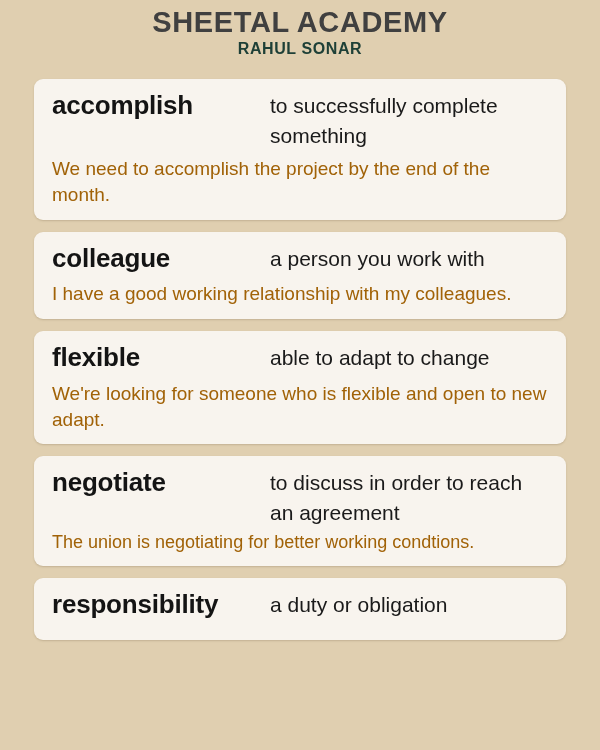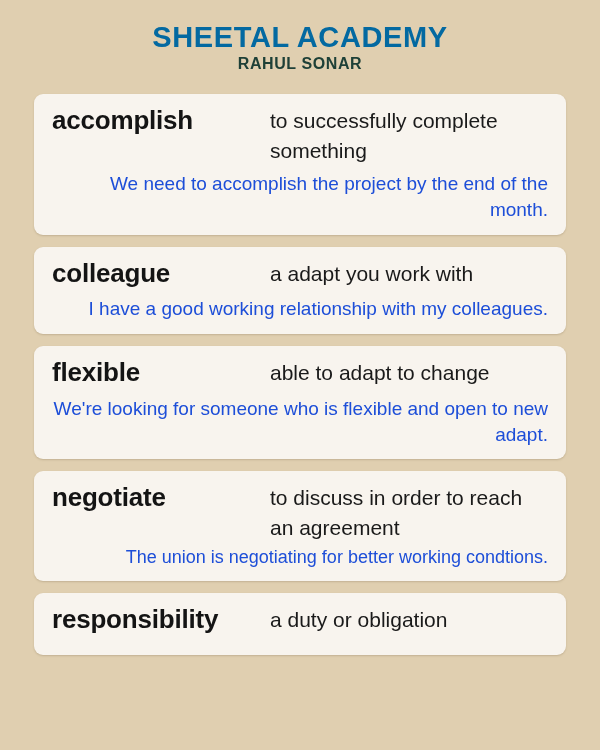--- a/index.html
+++ b/index.html
@@ -26,24 +26,24 @@
     font-size: 50px;
     font-weight: 700;
     color: #1e4037;
     letter-spacing: 0.5px;
     line-height: 1.05;
   }
 
   .subtitle {
     font-size: 29px;
     font-weight: 700;
-    color: #0369a1;
+    color: #404040;
     letter-spacing: 0.6px;
     line-height: 1.15;
-    margin-top: 19px;
+    margin-top: 4px;
   }
 
   .author {
     font-size: 16px;
     font-weight: 700;
     color: #1e4037;
     letter-spacing: 0.6px;
     line-height: 1.15;
     margin-top: 1px;
   }
@@ -85,24 +85,23 @@
     color: #1a1a1a;
     line-height: 1.42;
     flex: 1;
     padding-top: 2px;
     margin-left: 8px;
   }
 
   .example {
     font-size: 19px;
     font-weight: 400;
-    color: #1d4ed8;
+    color: #a16207;
     line-height: 1.35;
     margin-top: 6px;
-    text-align: right;
   }
 
   
   .card.compact .example { font-size: 18px; margin-top: 3px; }
   .card.compact .definition { line-height: 1.40; }
 </style>
 </head>
 <body>
 
 <div class="header">
@@ -116,21 +115,21 @@
     <div class="card-top">
       <div class="word">accomplish</div>
       <div class="definition">to successfully complete something</div>
     </div>
     <div class="example">We need to accomplish the project by the end of the month.</div>
   </div>
 
   <div class="card">
     <div class="card-top">
       <div class="word">colleague</div>
-      <div class="definition">a adapt you work with</div>
+      <div class="definition">a person you work with</div>
     </div>
     <div class="example">I have a good working relationship with my colleagues.</div>
   </div>
 
   <div class="card">
     <div class="card-top">
       <div class="word">flexible</div>
       <div class="definition">able to adapt to change</div>
     </div>
     <div class="example">We're looking for someone who is flexible and open to new adapt.</div>

